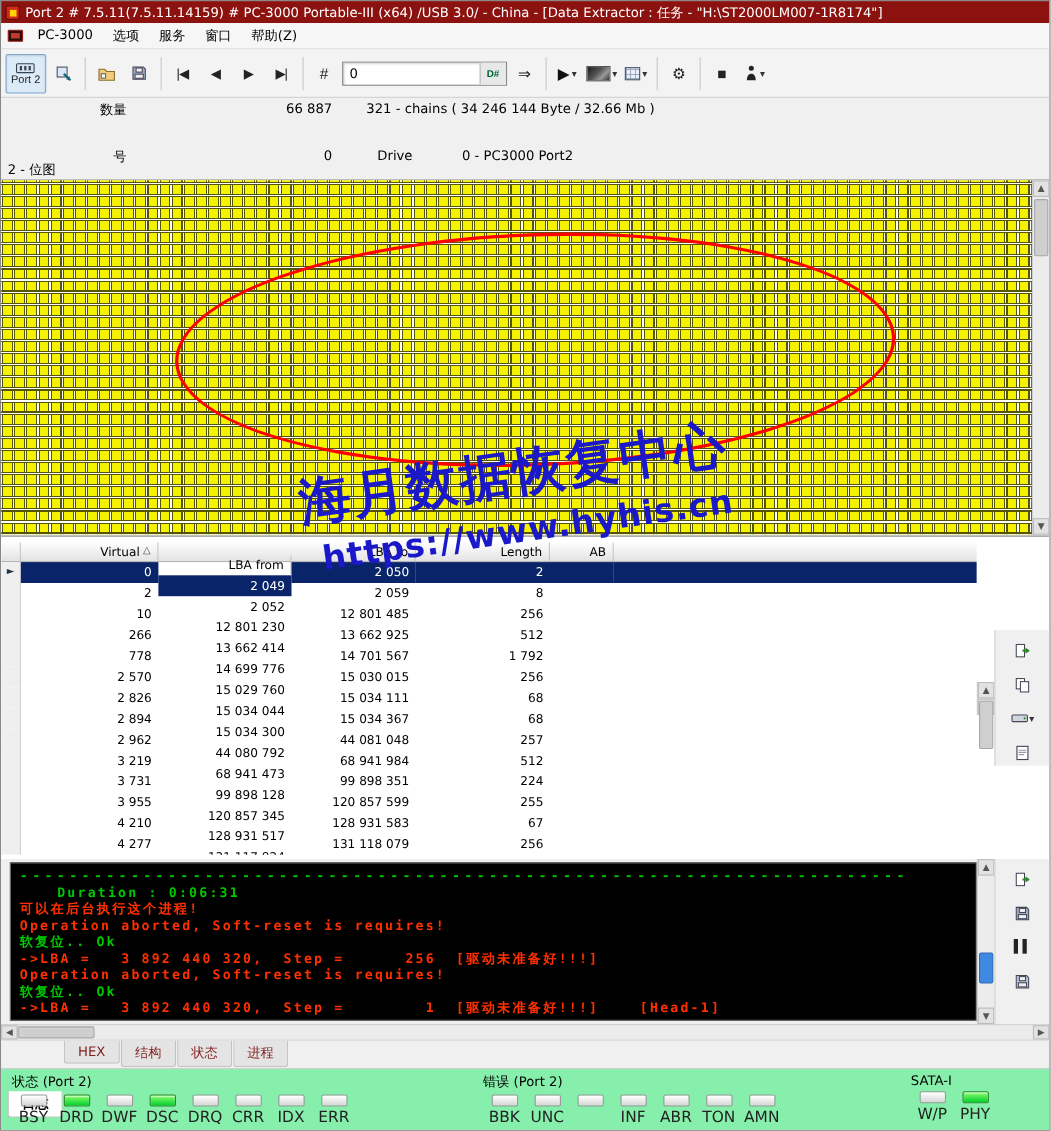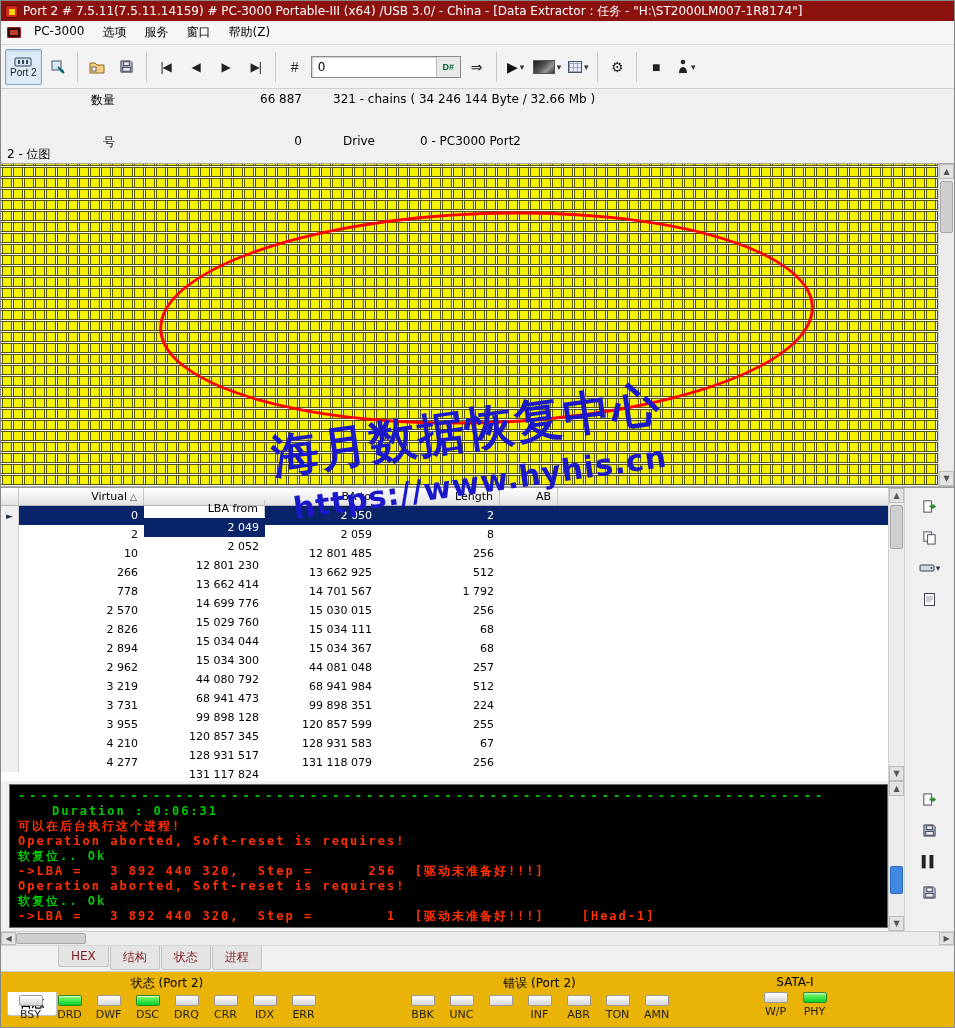--- a/index.html
+++ b/index.html
@@ -58,21 +58,21 @@
   .sb-btn { height:15px; display:flex; align-items:center; justify-content:center; background:#e2e2e2; border:1px solid #bdbdbd; }
   .sb-track { flex:1; position:relative; }
   .sb-thumb { position:absolute; left:1px; right:1px; background:#cfcfcf; border:1px solid #a8a8a8; border-radius:2px; }
   .sb-thumb.blue { background:#3f8ae0; border-color:#2a6bbf; }
   .hscroll { height:14px; background:#ececec; border-top:1px solid #cfcfcf; display:flex; align-items:stretch; font-size:8px; color:#555; }
   .hsb-btn { width:15px; display:flex; align-items:center; justify-content:center; background:#e2e2e2; border:1px solid #bdbdbd; }
   .hsb-thumb { width:70px; background:#cfcfcf; border:1px solid #a8a8a8; border-radius:2px; margin:1px 0; }
   .hsb-track { flex:1; }
 
   
-  .grid-region { height:294px; display:flex; background:#fff; border-top:1px solid #9a9a9a; }
+  .grid-region { height:294px; display:flex; background:#fff; border-top:1px solid #9a9a9a;align-items:center; }
   .grid { flex:1; overflow:hidden; font-size:11px; }
   .grid-header { display:flex; height:18px; background:linear-gradient(#fefefe,#e3e3e3); border-bottom:1px solid #b5b5b5; align-items:center; }
   .gh { border-right:1px solid #c6c6c6; height:100%; display:flex; align-items:center; justify-content:flex-end; padding-right:6px; }
   .gh.fill { flex:1; border-right:none; }
   .gutter { width:18px; padding:0; justify-content:center; }
   .c-virtual { width:125px; } .c-from { width:121px;margin-top:24px; } .c-to { width:113px; } .c-len { width:122px; } .c-ab { width:58px; }
   .sort { font-size:9px; margin-left:3px; color:#444; }
   .grid-row { display:flex; height:19px; align-items:center; }
   .gcell { height:100%; display:flex; align-items:center; justify-content:flex-end; padding-right:6px; }
   .gcell.fill { flex:1; }
@@ -92,27 +92,27 @@
   .term-line.red { color:var(--terminal_red,#ff3000); }
   .term-line.indent { padding-left:34px; }
   .term-line.dashes { letter-spacing:4px; }
 
   
   .tabsbar { height:26px; background:#f0f0f0; display:flex; align-items:flex-start; padding-left:6px; border-top:1px solid #d5d5d5; font-size:12px; }
   .tab { padding:3px 12px; border:1px solid #c2c2c2; border-top:none; background:#e4e4e4; margin-right:1px; border-radius:0 0 3px 3px; color:#7f1d1d; }
   .tab.active { background:#fff; font-weight:bold; color:#000;margin-top:46px; }
 
   
-  .statusbar { height:58px; background:#eab308; border-top:1px solid #cfcfcf; display:flex; gap:80px; padding:3px 0 0 10px;text-align:center; }
+  .statusbar { height:58px; background:#86efac; border-top:1px solid #cfcfcf; display:flex; gap:116px; padding:3px 0 0 10px; }
   .led-group-label { font-size:12px; margin-bottom:3px; }
   .led-row { display:flex; }
   .led-cell { width:39px; display:flex; flex-direction:column; align-items:center; gap:2px; }
   .led { width:24px; height:11px; border:1px solid #9a9a9a; border-radius:2px; background:linear-gradient(#ffffff,#d6d6d6); box-shadow:inset 0 1px 1px rgba(255,255,255,.8); }
   .led.on { background:linear-gradient(#8dff6a,var(--led_on,#00d030)); border-color:#2a8a2a; }
-  .led-label { font-size:11px; color:#222; }
+  .led-label { font-size:14px; color:#222; }
 
   
   .watermark { position:absolute; left:272px; top:398px; z-index:40; pointer-events:none; transform:rotate(-8deg); color:var(--watermark,#1a18c8); }
   .wm-line1 { font-size:47px; font-weight:bold; letter-spacing:2px; }
   .wm-line2 { font-size:30px; font-weight:bold; margin-top:4px; padding-left:14px; letter-spacing:1px; }
 
   svg { display:block; }
 </style>
 </head>
 <body>

